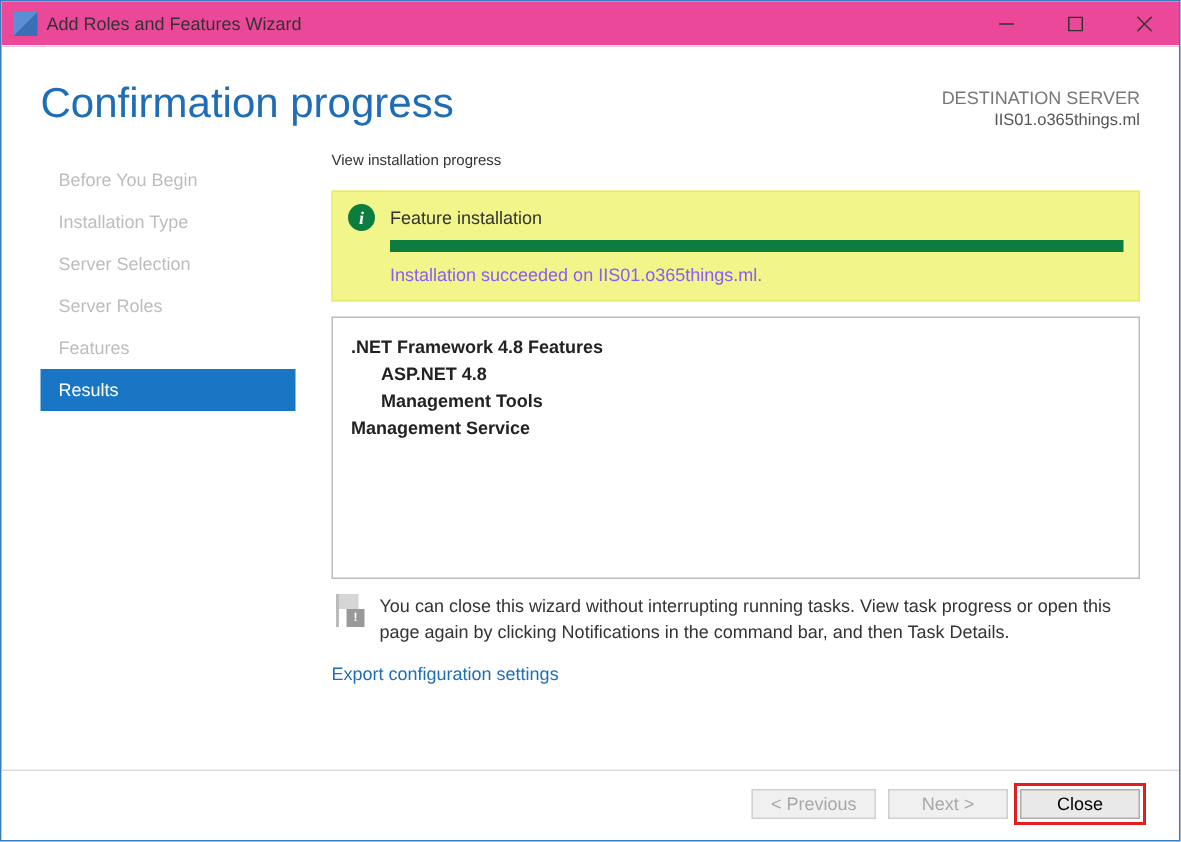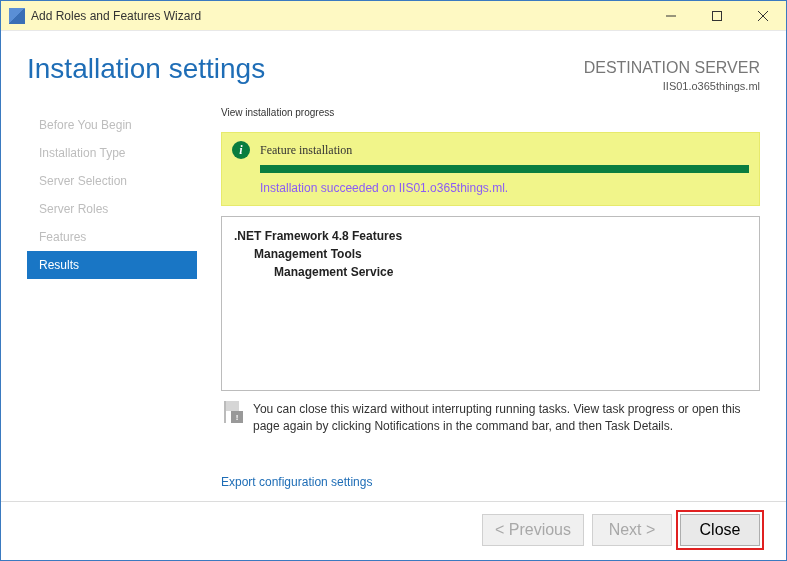--- a/index.html
+++ b/index.html
@@ -8,21 +8,21 @@
       font-size: 12px;
       background: #fff;
       width: 787px;
       height: 561px;
       border: 1px solid #3a7ac0;
       overflow: hidden;
       position: relative;
     }
     .titlebar {
       height: 30px;
-      background: #fef9c3;
+      background: #ec4899;
       display: flex;
       align-items: center;
       padding-left: 8px;
       border-bottom: 1px solid #e8e8e8;
     }
     .titlebar-icon {
       width: 16px; height: 16px;
       margin-right: 6px;
       background: linear-gradient(135deg,#5a8fd6 50%,#3a6fb6 50%);
       display: inline-block;
@@ -55,21 +55,21 @@
       color: #1e6db6;
       flex: 1;
     }
     .dest-block {
       text-align: right;
       font-size: 11px;
       color: #555;
       line-height: 1.35;
       padding-top: 4px;
     }
-    .dest-label { color: #777; font-size: 16px; }
+    .dest-label { color: #777; font-size: 12px; }
     .content-row {
       display: flex;
       padding: 6px 26px 0 26px;
     }
     .sidebar {
       width: 170px;
       padding-top: 4px;
     }
     .side-item {
       font-size: 12px;
@@ -98,38 +98,38 @@
       position: relative;
     }
     .feature-row1 { display:flex; align-items:center; }
     .info-icon {
       width:18px;height:18px;border-radius:50%;
       background:#0a7d3f;color:#fff;
       display:flex;align-items:center;justify-content:center;
       font-weight:bold;font-size:12px;font-style:italic;
       margin-right:10px;font-family:serif;
     }
-    .feature-title { color:#333; font-size:12px;font-family:Liberation Serif, serif; }
+    .feature-title { color:#333; font-size:12px; }
     .progress-bar {
       height:8px; background:#0a7d3f;
       margin: 6px 0 8px 28px;
     }
     .feature-msg { margin-left:28px; color:#8b5cf6; font-size:12px; }
     .features-list {
       border:1px solid #bcbcbc;
       height:175px;
       padding:10px 12px;
       font-size:12px;
       color:#222;
       line-height:1.5;
       overflow:auto;
     }
     .bold { font-weight:600; }
     .ind1 { margin-left:20px; }
-    .ind2 { margin-left:40px; }
+    .ind2 { }
     .notice-row {
       display:flex;
       padding: 10px 0 6px 0;
       font-size:12px;
       color:#333;
       line-height:1.4;
     }
     .flag-icon {
       width:22px;height:22px;
       margin-right:10px;
@@ -143,38 +143,37 @@
       content:"";position:absolute;left:5px;top:0;width:13px;height:10px;background:#d6d6d6;
     }
     .flag-badge{
       position:absolute;left:10px;top:10px;width:12px;height:12px;background:#999;color:#fff;font-size:8px;display:flex;align-items:center;justify-content:center;font-weight:bold;
     }
     .export-link {
       color:#1e6db6;
       font-size:12px;
       padding: 6px 0 0 0;
       cursor:pointer;
-      margin-top:28px;
     }
     .button-bar {
       position:absolute;
       bottom:0;left:0;right:0;
       border-top:1px solid #dcdcdc;
       padding: 12px 26px 14px 0;
       display:flex;
       justify-content:flex-end;
       gap:8px;
       background:#fff;
     }
     .btn {
       min-width:80px;
-      height:32px;
+      height:20px;
       border:1px solid #adadad;
       background:#e9e9e9;
-      font-size:16px;
+      font-size:12px;
       color:#333;
       padding: 0 12px;
       display:flex;align-items:center;justify-content:center;
     }
     .btn.disabled { color:#a8a8a8; background:#f0f0f0; border-color:#d0d0d0; }
     .btn.highlight {
       outline:2px solid #e02020;
       outline-offset:2px;
       color:#000;
     }
@@ -199,21 +198,21 @@
     <div class="win-btn">
       <svg viewBox="0 0 10 10">
           <line x1="0" y1="0" x2="10" y2="10" stroke="#333" stroke-width="1"></line>
           <line x1="10" y1="0" x2="0" y2="10" stroke="#333" stroke-width="1"></line>
         </svg>
     </div>
   </div>
 </div>
 
 <div class="header-row">
-  <div class="page-title">Installation settings</div>
+  <div class="page-title">Confirmation progress</div>
   <div class="dest-block">
     <div class="dest-label">DESTINATION SERVER</div>
     <div>IIS01.o365things.ml</div>
   </div>
 </div>
 
 <div class="content-row">
   <div class="sidebar" id="sidebar">
       <div class="side-item">Before You Begin</div>
       <div class="side-item">Installation Type</div>
@@ -230,20 +229,21 @@
       <div class="feature-row1">
         <span class="info-icon">i</span>
         <span class="feature-title">Feature installation</span>
       </div>
       <div class="progress-bar"></div>
       <div class="feature-msg">Installation succeeded on IIS01.o365things.ml.</div>
     </div>
 
     <div class="features-list" id="features-list">
         <div class="bold ">.NET Framework 4.8 Features</div>
+        <div class="bold ind1">ASP.NET 4.8</div>
         <div class="bold ind1">Management Tools</div>
         <div class="bold ind2">Management Service</div>
       </div>
 
     <div class="notice-row">
       <div class="flag-icon">
         <span class="flag-badge">!</span>
       </div>
       <div>You can close this wizard without interrupting running tasks. View task progress or open this page again by clicking Notifications in the command bar, and then Task Details.</div>
     </div>

